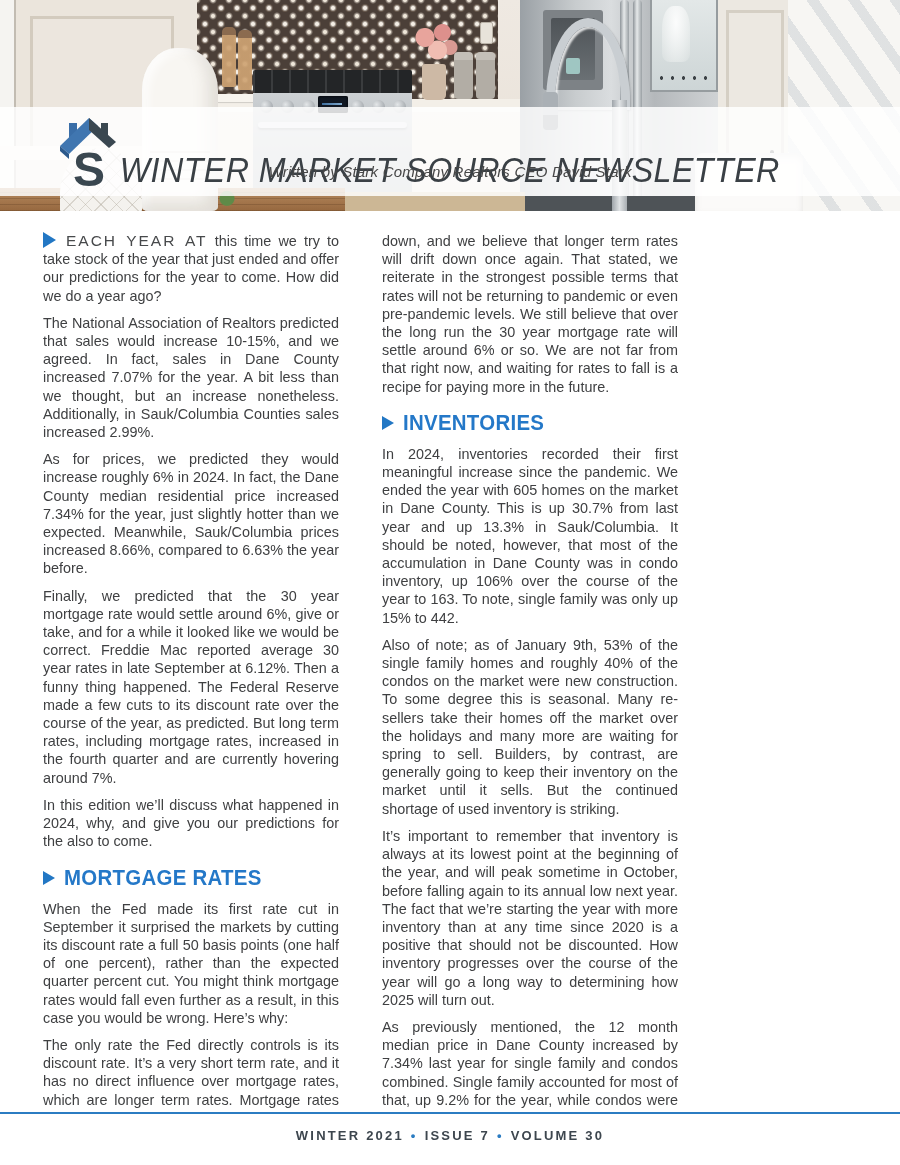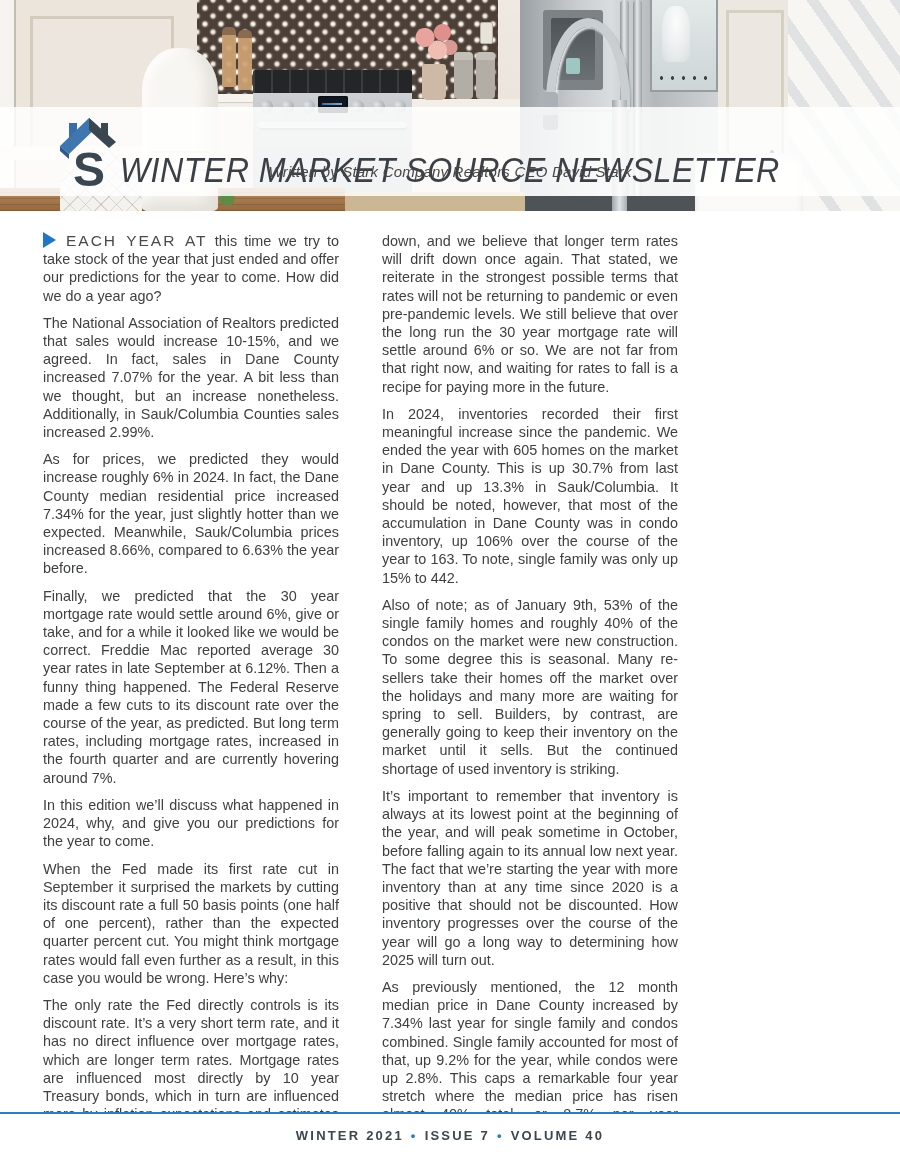--- a/index.html
+++ b/index.html
@@ -185,37 +185,45 @@
     </div>
   </div>
 
   <div class="content">
 
     <div class="col">
       <p><span class="tri"></span><span class="lead-caps">EACH YEAR AT</span><span> this time we try to take stock of the year that just ended and offer our predictions for the year to come. How did we do a year ago?</span></p>
       <p>The National Association of Realtors predicted that sales would increase 10-15%, and we agreed. In fact, sales in Dane County increased 7.07% for the year. A bit less than we thought, but an increase nonetheless. Additionally, in Sauk/Columbia Counties sales increased 2.99%.</p>
       <p>As for prices, we predicted they would increase roughly 6% in 2024. In fact, the Dane County median residential price increased 7.34% for the year, just slightly hotter than we expected. Meanwhile, Sauk/Columbia prices increased 8.66%, compared to 6.63% the year before.</p>
       <p>Finally, we predicted that the 30 year mortgage rate would settle around 6%, give or take, and for a while it looked like we would be correct. Freddie Mac reported average 30 year rates in late September at 6.12%. Then a funny thing happened. The Federal Reserve made a few cuts to its discount rate over the course of the year, as predicted. But long term rates, including mortgage rates, increased in the fourth quarter and are currently hovering around 7%.</p>
-      <p>In this edition we’ll discuss what happened in 2024, why, and give you our predictions for the year to come.</p>
-
+      <p>In this edition we’ll discuss what happened in 2024, why, and give you our predictions for the also to come.</p>
+
+      <div class="sec-head">
+        <span class="tri"></span>
+        <span class="sec-title">MORTGAGE RATES</span>
+      </div>
       <p>When the Fed made its first rate cut in September it surprised the markets by cutting its discount rate a full 50 basis points (one half of one percent), rather than the expected quarter percent cut. You might think mortgage rates would fall even further as a result, in this case you would be wrong. Here’s why:</p>
       <p>The only rate the Fed directly controls is its discount rate. It’s a very short term rate, and it has no direct influence over mortgage rates, which are longer term rates. Mortgage rates are influenced most directly by 10 year Treasury bonds, which in turn are influenced more by inflation expectations and estimates of the overall economy’s strength. Long term rates also tend to rise when investors feel uncertainty about the future. The change in administrations at the federal level, along with some mixed signals from Fed Chairman Powell about the future course of rate cuts and some strong economic and inflation readings, have led to a more risk averse climate in the bond market.</p>
       <p>In short, the bond markets are trying to adjust to a new and continuously evolving economic environment, and when things are unsettled investors tend to be cautious, leading to higher rates. Eventually, as conditions become clear, the markets should settle</p>
     </div>
 
     <div class="col">
       <p>down, and we believe that longer term rates will drift down once again. That stated, we reiterate in the strongest possible terms that rates will not be returning to pandemic or even pre-pandemic levels. We still believe that over the long run the 30 year mortgage rate will settle around 6% or so. We are not far from that right now, and waiting for rates to fall is a recipe for paying more in the future.</p>
 
+      <div class="sec-head">
+        <span class="tri"></span>
+        <span class="sec-title">INVENTORIES</span>
+      </div>
       <p>In 2024, inventories recorded their first meaningful increase since the pandemic. We ended the year with 605 homes on the market in Dane County. This is up 30.7% from last year and up 13.3% in Sauk/Columbia. It should be noted, however, that most of the accumulation in Dane County was in condo inventory, up 106% over the course of the year to 163. To note, single family was only up 15% to 442.</p>
       <p>Also of note; as of January 9th, 53% of the single family homes and roughly 40% of the condos on the market were new construction. To some degree this is seasonal. Many re-sellers take their homes off the market over the holidays and many more are waiting for spring to sell. Builders, by contrast, are generally going to keep their inventory on the market until it sells. But the continued shortage of used inventory is striking.</p>
       <p>It’s important to remember that inventory is always at its lowest point at the beginning of the year, and will peak sometime in October, before falling again to its annual low next year. The fact that we’re starting the year with more inventory than at any time since 2020 is a positive that should not be discounted. How inventory progresses over the course of the year will go a long way to determining how 2025 will turn out.</p>
 
       <p>As previously mentioned, the 12 month median price in Dane County increased by 7.34% last year for single family and condos combined. Single family accounted for most of that, up 9.2% for the year, while condos were up 2.8%. This caps a remarkable four year stretch where the median price has risen almost 40% total, or 8.7% per year compounded. Sauk/Columbia prices are up by a virtually identical percentage. This raises two concerns. First, is housing becoming unaffordable, and second, will prices start to fall at some point?</p>
       <p><span>The first question is somewhat subjective, dependent on the needs and capacities of each buyer. Collectively we believe the answer is </span></p>
     </div>
   </div>
 
   <div class="footer-rule"></div>
   <div class="footer-issue">
-    <span>WINTER 2021</span><span class="dot">•</span><span>ISSUE 7</span><span class="dot">•</span><span>VOLUME 40</span>
+    <span>WINTER 2021</span><span class="dot">•</span><span>ISSUE 7</span><span class="dot">•</span><span>VOLUME 30</span>
   </div>
 
 </div>
 
 </body></html>

